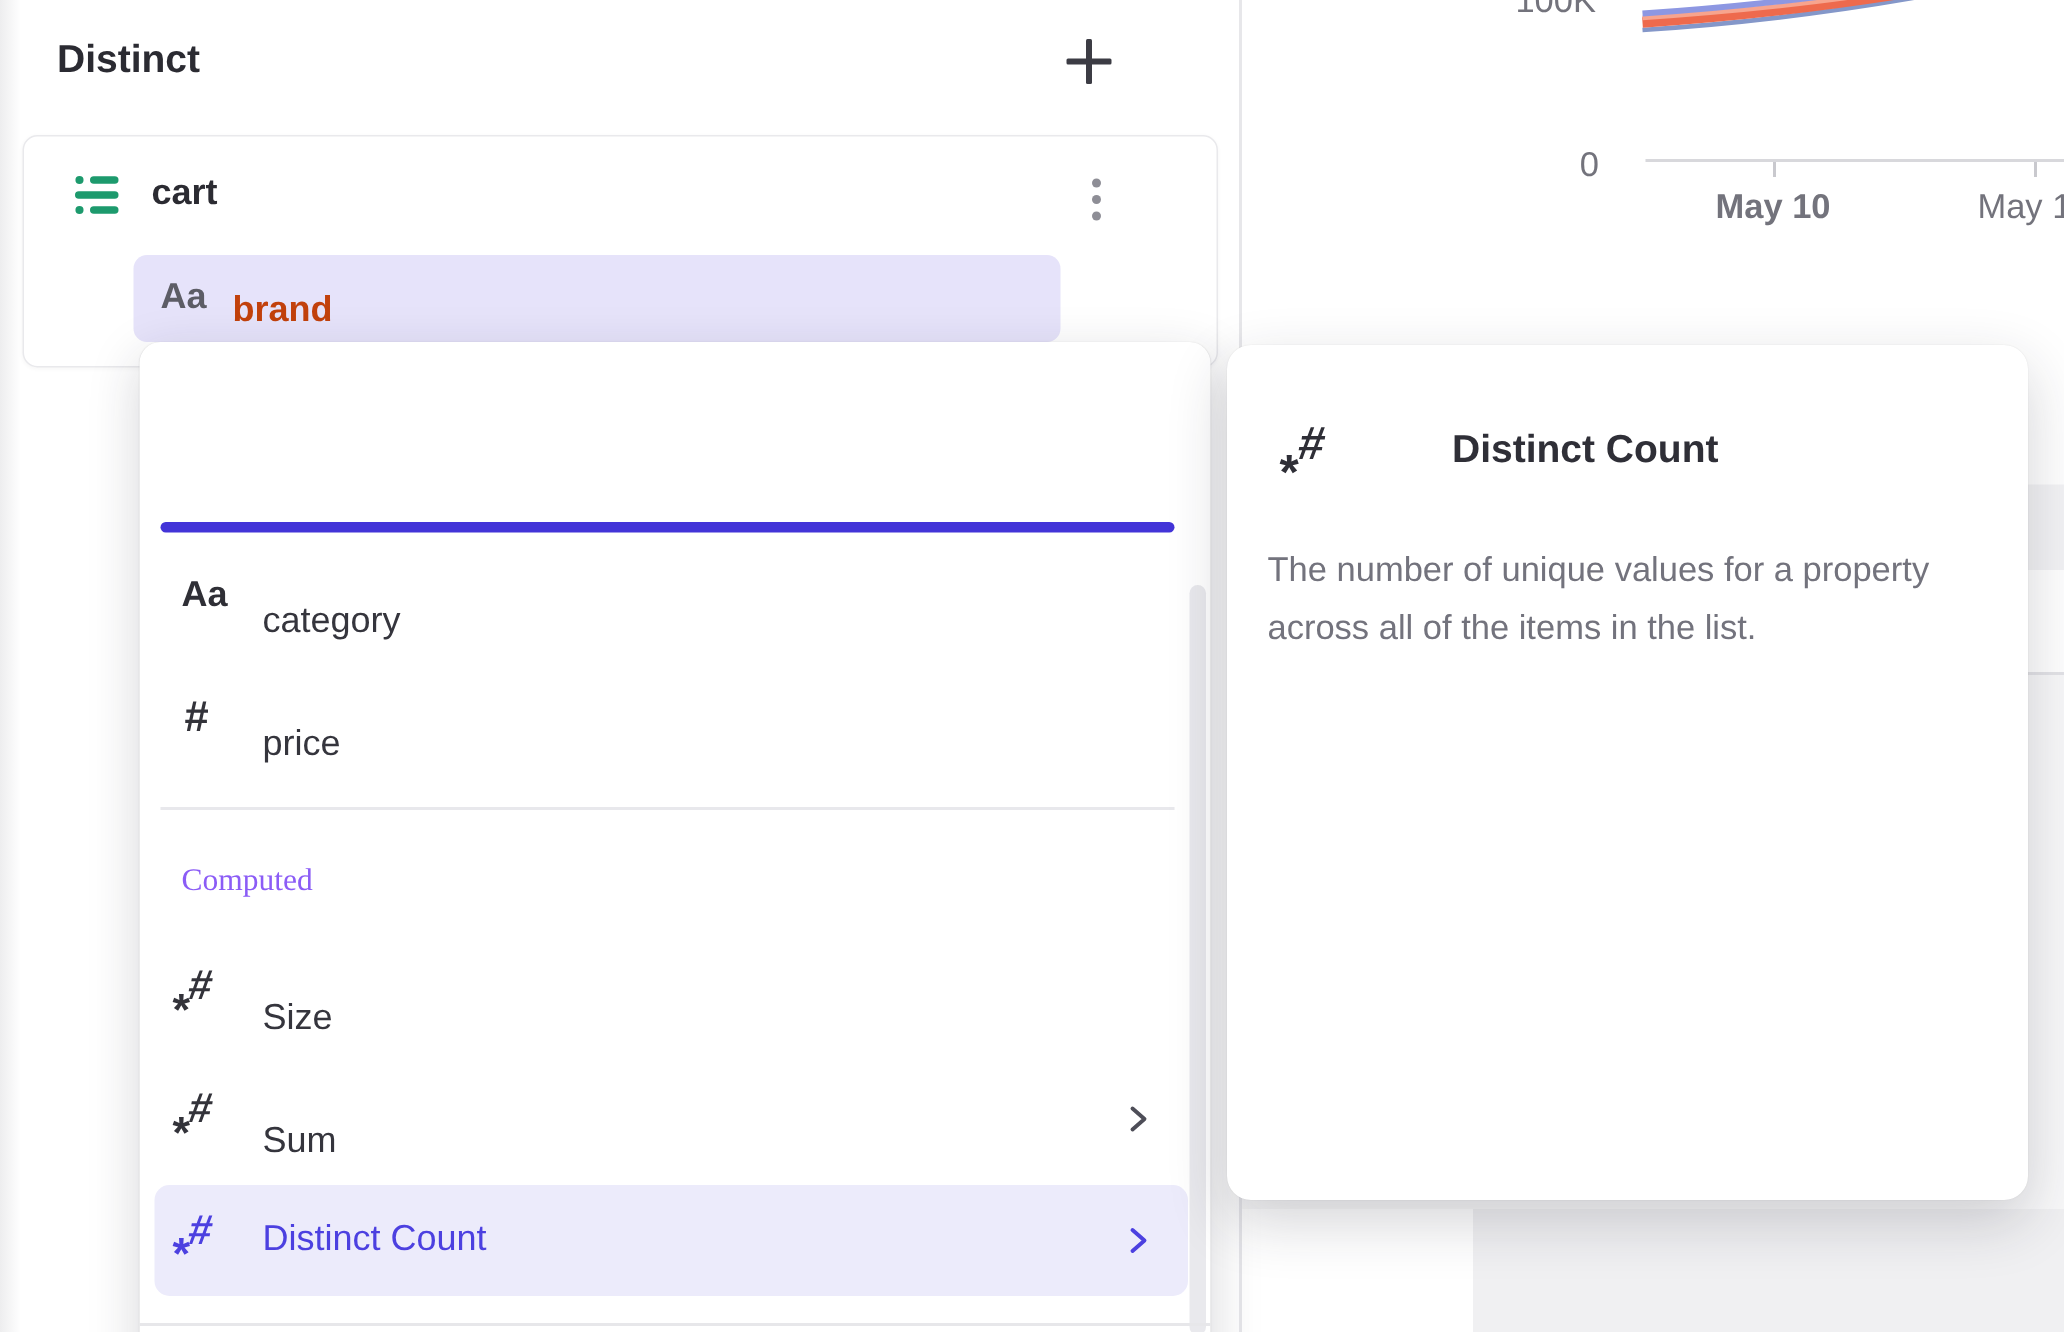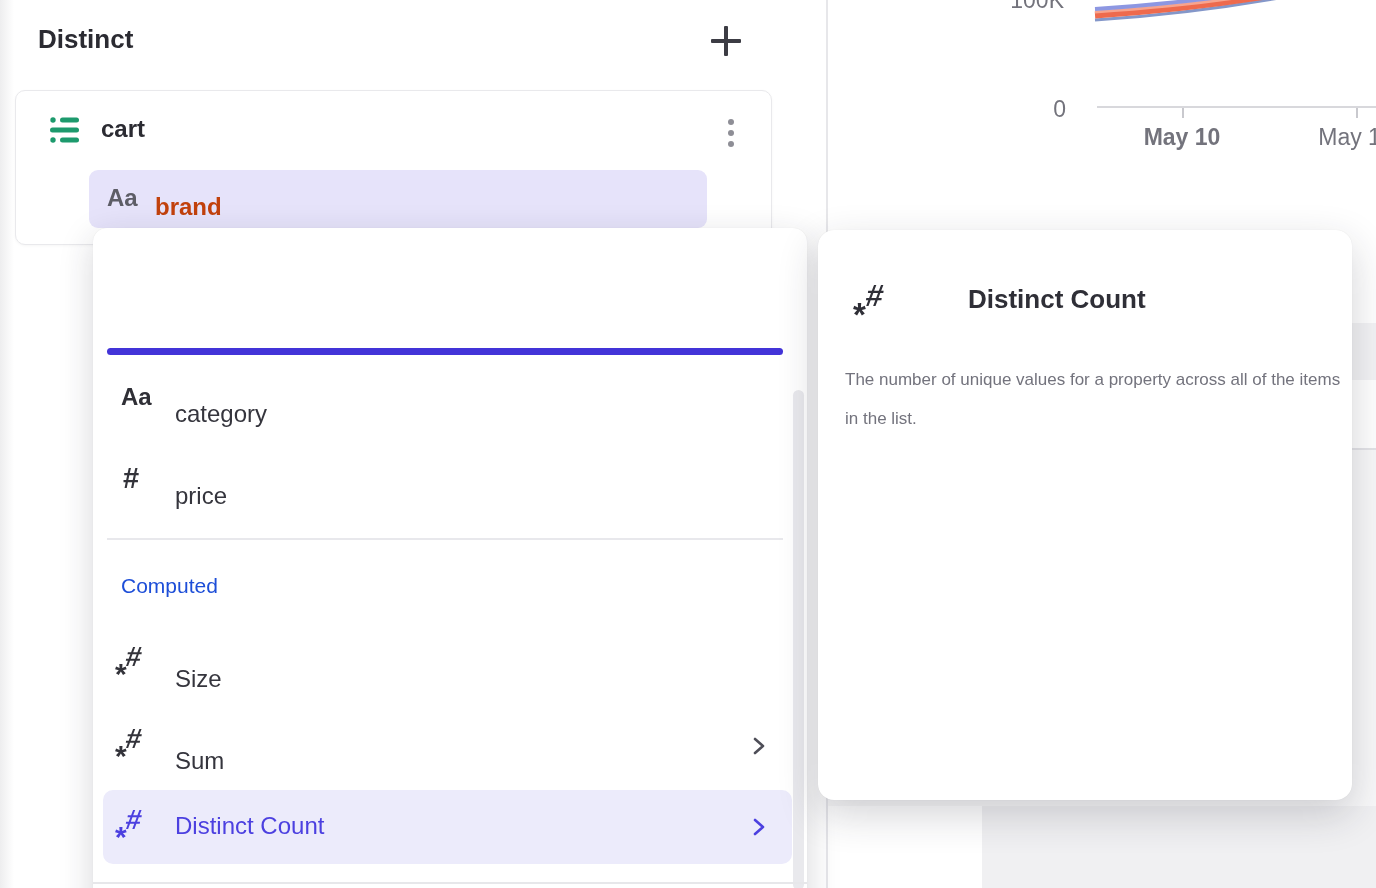--- a/index.html
+++ b/index.html
@@ -27,21 +27,21 @@
 
   
   .left-shade{position:absolute;left:0;top:0;width:14px;height:888px;z-index:2;
     background:linear-gradient(to right, rgba(30,30,45,0.08), rgba(30,30,45,0));}
   .panel-title{position:absolute;left:38px;top:24px;font-size:26px;font-weight:700;color:#2b2b32;z-index:2;}
   .add-btn{position:absolute;left:708px;top:24px;width:36px;height:36px;background:none;border:none;cursor:pointer;z-index:2;padding:0;}
   .add-btn .bar-h{position:absolute;left:3px;top:15px;width:30px;height:4px;background:#3c3c44;border-radius:1px;}
   .add-btn .bar-v{position:absolute;left:16px;top:2px;width:4px;height:30px;background:#3c3c44;border-radius:1px;}
 
   .cart-card{position:absolute;left:15px;top:90px;width:755px;height:153px;background:#fff;
-    border:1px solid #e9e9ec;border-radius:10px;box-shadow:0 1px 3px rgba(20,20,30,0.04);z-index:2;}
+    border:1px solid #e9e9ec;border-radius:10px;box-shadow:0 1px 3px rgba(20,20,30,0.04);z-index:2;padding-left:40px;}
   .cart-row{position:absolute;left:0;top:0;width:100%;height:78px;cursor:pointer;}
   .list-icon{position:absolute;left:34px;top:25px;}
   .cart-name{position:absolute;left:85px;top:24px;font-size:24px;font-weight:700;color:#2b2b32;}
   .kebab{position:absolute;left:710px;top:26px;width:10px;height:34px;cursor:pointer;}
   .kebab .dot{position:absolute;left:2px;width:6px;height:6px;border-radius:50%;background:#8e8e96;}
   .kebab .dot:nth-child(1){top:2px;} .kebab .dot:nth-child(2){top:13px;} .kebab .dot:nth-child(3){top:24px;}
   .brand-row{position:absolute;left:73px;top:79px;width:618px;height:58px;background:#e6e3fa;border-radius:9px;cursor:pointer;}
   .brand-row .type-icon{position:absolute;left:18px;top:14px;font-size:24px;font-weight:600;color:#5d5d66;}
   .brand-row .prop-name{position:absolute;left:66px;top:13px;font-size:24px;font-weight:700;color:#c2410c;margin-top:10px;}
 
@@ -58,37 +58,37 @@
   .dd-item{position:absolute;left:10px;width:689px;height:82px;border-radius:10px;cursor:pointer;}
   .dd-item .item-label{position:absolute;left:72px;top:42px;font-size:24px;font-weight:500;color:#35353d;}
   .dd-item .aa-icon{position:absolute;left:18px;top:25px;font-size:24px;font-weight:700;color:#2f2f36;}
   .dd-item .hash-icon{position:absolute;left:20px;top:22px;font-size:29px;font-weight:600;color:#33333a;}
   .cicon{position:absolute;left:14px;top:18px;width:40px;height:46px;color:#33333a;}
   .cicon .hash{position:absolute;left:9px;top:0;font-size:28px;font-weight:700;transform:skewX(-9deg);}
   .cicon .ast{position:absolute;left:-2px;top:16px;font-size:30px;font-weight:700;}
   .chev{position:absolute;left:648px;top:29px;color:#4e4e58;}
   .item-category{top:130px;} .item-price{top:212px;}
   .mid-divider{position:absolute;left:14px;top:310px;width:676px;height:2px;background:#e8e8ec;}
-  .section-label{position:absolute;left:28px;top:346px;font-size:21px;color:#1d4ed8;}
+  .section-label{position:absolute;left:28px;top:346px;font-size:21px;color:#8b5cf6;font-family:Liberation Serif, serif;}
   .item-size{top:395px;} .item-sum{top:477px;}
   .item-dc{top:562px;height:74px;background:#ecebfb;}
   .item-dc .item-label{color:#4c40e0;top:22px;}
   .item-dc .cicon{color:#4c40e0;top:14px;}
   .item-dc .chev{color:#4c40e0;top:25px;}
   .bottom-divider{position:absolute;left:0;top:654px;width:714px;height:2px;background:#e7e7ea;}
 
   
   .info-card{position:absolute;left:818px;top:230px;width:534px;height:570px;background:#fff;border-radius:16px;
     box-shadow:0 14px 40px rgba(35,35,50,0.20), 0 0 1px rgba(0,0,0,0.10);z-index:6;}
   .info-head{position:absolute;left:38px;top:48px;}
   .info-cicon{position:relative;display:inline-block;width:44px;height:48px;color:#2f2f37;vertical-align:middle;}
   .info-cicon .hash{position:absolute;left:10px;top:0;font-size:31px;font-weight:700;transform:skewX(-9deg);}
   .info-cicon .ast{position:absolute;left:-3px;top:18px;font-size:33px;font-weight:700;}
   .info-title{position:absolute;left:112px;top:6px;width:360px;font-size:26px;font-weight:700;color:#2f2f37;white-space:nowrap;}
-  .info-desc{position:absolute;left:27px;top:130px;width:508px;font-size:17px;line-height:39px;color:#73737d;}
+  .info-desc{position:absolute;left:27px;top:130px;width:508px;font-size:23px;line-height:39px;color:#73737d;}
 </style>
 </head>
 <body>
 
 <div class="stage">
 
   <div class="main-divider"></div>
   <div class="band1"></div>
   <div class="row-divider"></div>
   <div class="band2"></div>

